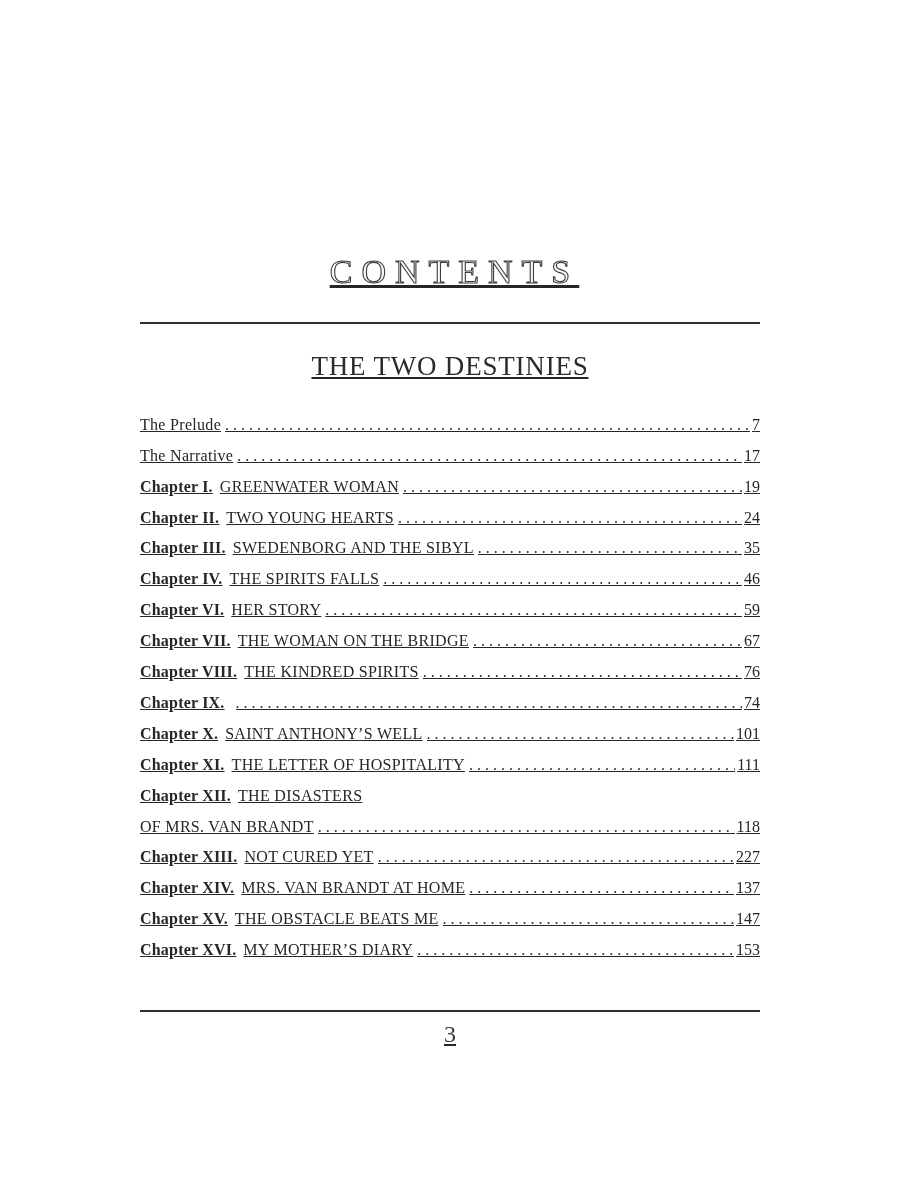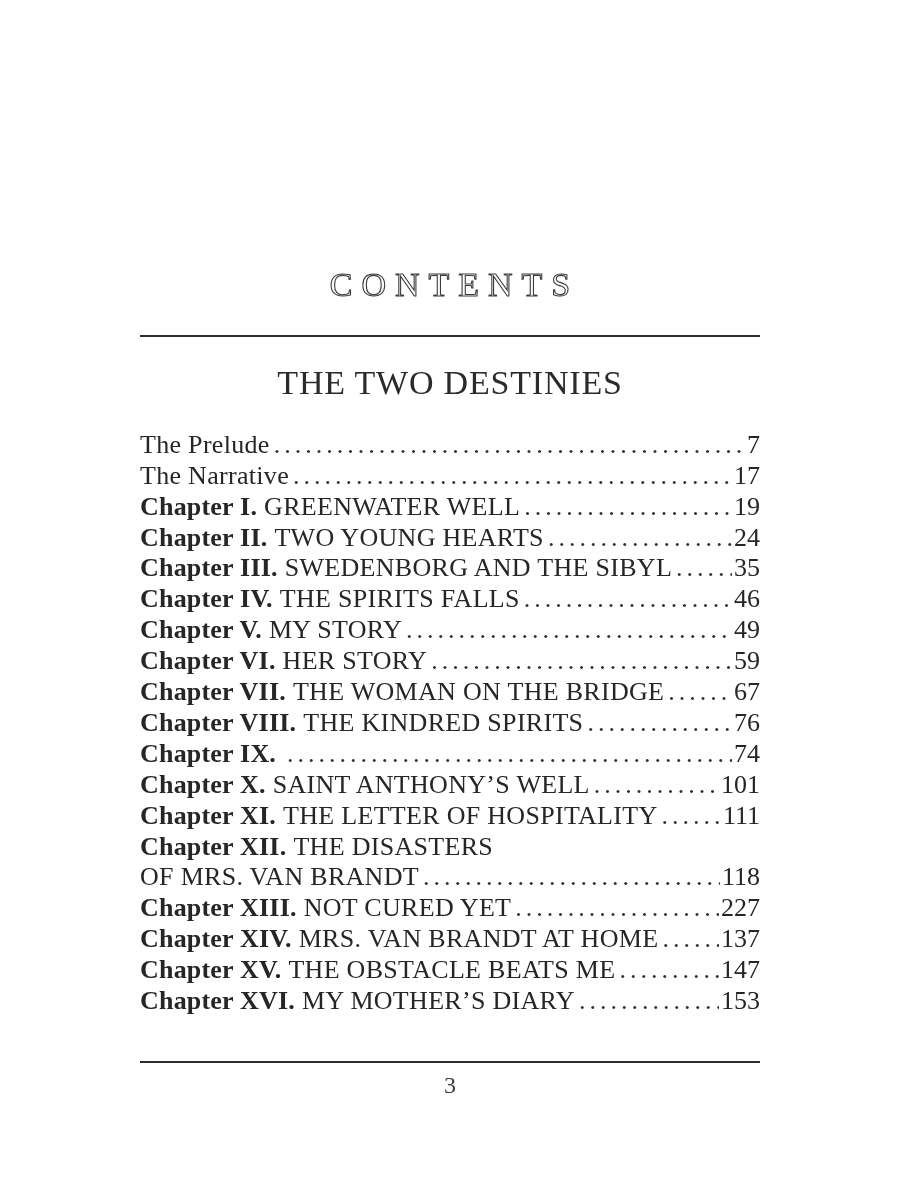--- a/index.html
+++ b/index.html
@@ -11,23 +11,24 @@
     position: relative;
     width: 900px;
     height: 1200px;
     background: #ffffff;
     color: #262626;
     font-family: "Liberation Serif", "DejaVu Serif", serif;
     box-sizing: border-box;
   }
   .content {
     width: 620px;
-    margin: 13px auto;
+    margin: 0 auto;
     padding-top: 252px;
     box-sizing: border-box;
+    text-decoration: underline;
   }
   .contents-title {
     text-align: center;
     font-size: 34px;
     letter-spacing: 9px;
     font-weight: 400;
     color: #3d3d3d;
     line-height: 1.2;
     text-indent: 9px; 
   }
@@ -39,29 +40,29 @@
   }
   .rule {
     height: 0;
     border: none;
     border-top: 2.5px solid #2e2e2e;
     margin: 0;
   }
   .rule-top { margin-top: 29px; }
   .book-title {
     text-align: center;
-    font-size: 34px;
+    font-size: 27px;
     font-weight: 400;
     letter-spacing: 0.8px;
     color: #2b2b2b;
     margin-top: 27px;
   }
   .toc-list {
     margin-top: 28px;
-    font-size: 26px;
+    font-size: 16px;
   }
   .toc-row {
     display: flex;
     align-items: baseline;
     line-height: 30.9px;
     white-space: nowrap;
   }
   .toc-label {
     font-weight: 700;
     letter-spacing: 0.2px;
@@ -116,47 +117,41 @@
     <span class="toc-page">7</span>
   </div>
         <div class="toc-row">
     <span class="toc-label"></span>
           <span class="toc-title">The Narrative</span>
     <span class="toc-dots"></span>
     <span class="toc-page">17</span>
   </div>
         <div class="toc-row">
     <span class="toc-label has-label">Chapter I.</span>
-          <span class="toc-title">GREENWATER WELL</span>
+          <span class="toc-title">GREENWATER WOMAN</span>
     <span class="toc-dots"></span>
     <span class="toc-page">19</span>
   </div>
         <div class="toc-row">
     <span class="toc-label has-label">Chapter II.</span>
           <span class="toc-title">TWO YOUNG HEARTS</span>
     <span class="toc-dots"></span>
     <span class="toc-page">24</span>
   </div>
         <div class="toc-row">
     <span class="toc-label has-label">Chapter III.</span>
           <span class="toc-title">SWEDENBORG AND THE SIBYL</span>
     <span class="toc-dots"></span>
     <span class="toc-page">35</span>
   </div>
         <div class="toc-row">
     <span class="toc-label has-label">Chapter IV.</span>
           <span class="toc-title">THE SPIRITS FALLS</span>
     <span class="toc-dots"></span>
     <span class="toc-page">46</span>
-  </div>
-        <div class="toc-row">
-    <span class="toc-label has-label">Chapter V.</span>
-          <span class="toc-title">MY STORY</span>
-    <span class="toc-dots"></span>
-    <span class="toc-page">49</span>
   </div>
         <div class="toc-row">
     <span class="toc-label has-label">Chapter VI.</span>
           <span class="toc-title">HER STORY</span>
     <span class="toc-dots"></span>
     <span class="toc-page">59</span>
   </div>
         <div class="toc-row">
     <span class="toc-label has-label">Chapter VII.</span>
           <span class="toc-title">THE WOMAN ON THE BRIDGE</span>

